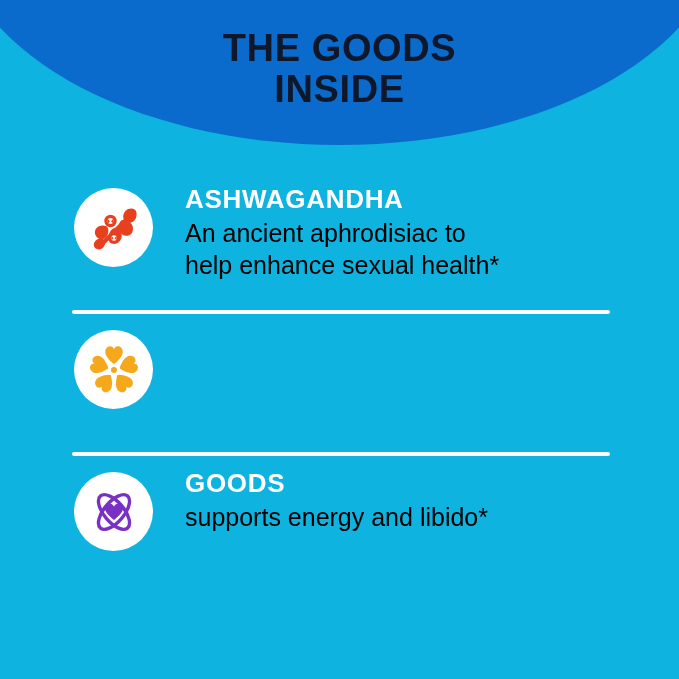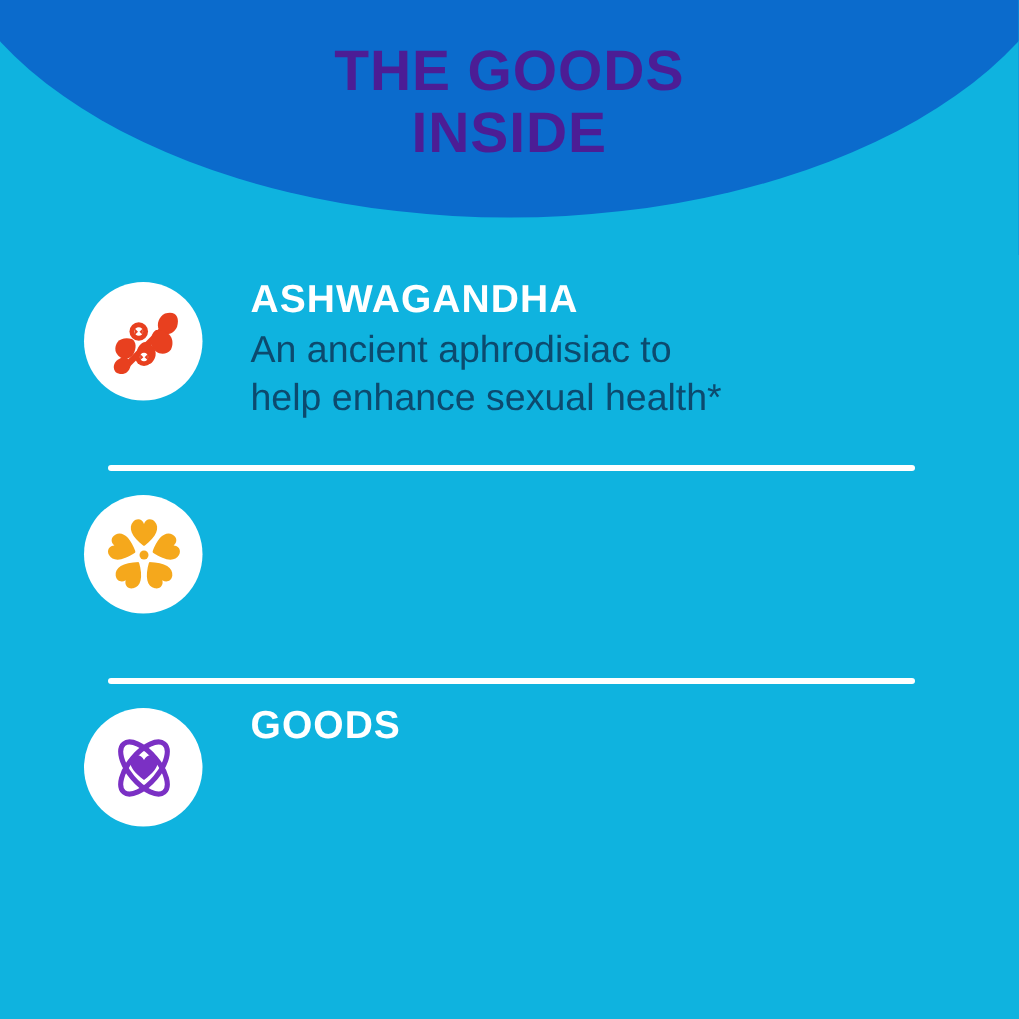--- a/index.html
+++ b/index.html
@@ -32,40 +32,40 @@
     background: #0b6bcc;
     border-radius: 0 0 50% 50% / 0 0 36% 36%;
   }
 
   .header-title {
     position: absolute;
     left: 0;
     top: 28px;
     width: 679px;
     text-align: center;
-    color: #4c1d95;
+    color: #0f172a;
     font-size: 38px;
     font-weight: bold;
     line-height: 1.08;
     letter-spacing: 0.6px;
     white-space: pre-line;
   }
 
   
   .ingredient-list {
     position: absolute;
     left: 0;
     top: 182px;
     width: 679px;
   }
 
   .ingredient-row {
     display: flex;
     align-items: flex-start;
-    padding-left: 56px;
+    padding-left: 74px;
     padding-right: 40px;
     min-height: 120px;
   }
 
   .icon-badge {
     flex: 0 0 auto;
     width: 79px;
     height: 79px;
     border-radius: 50%;
     background: #ffffff;
@@ -87,21 +87,21 @@
   .row-title {
     color: #ffffff;
     font-size: 26px;
     font-weight: bold;
     letter-spacing: 0.7px;
     line-height: 1.22;
     margin: 0 0 1px 0;
   }
 
   .row-desc {
-    color: #0c4a6e;
+    color: #000000;
     font-size: 25px;
     font-weight: normal;
     line-height: 1.28;
     margin: 0;
     white-space: pre-line;
   }
 
   .divider {
     height: 4px;
     background: #ffffff;
@@ -195,17 +195,18 @@
         <svg width="56" height="56" viewBox="0 0 56 56">
           <g fill="none" stroke="#7b30c4" stroke-width="3.4" stroke-linecap="round">
             <ellipse cx="28" cy="28" rx="10" ry="21" transform="rotate(40 28 28)"></ellipse>
             <ellipse cx="28" cy="28" rx="10" ry="21" transform="rotate(-40 28 28)"></ellipse>
           </g>
           <path d="M28 36 C19.5 29.5 17 24.5 20.3 21 C23 18.2 26.4 19.6 28 22.6 C29.6 19.6 33 18.2 35.7 21 C39 24.5 36.5 29.5 28 36 Z" fill="#7b30c4"></path>
         </svg>
       </div>
       <div class="row-text">
         <div class="row-title">GOODS</div>
+        <div class="row-desc">supports energy and libido*</div>
       </div>
     </div>
 
   </div>
 </div>
 
 </body></html>

